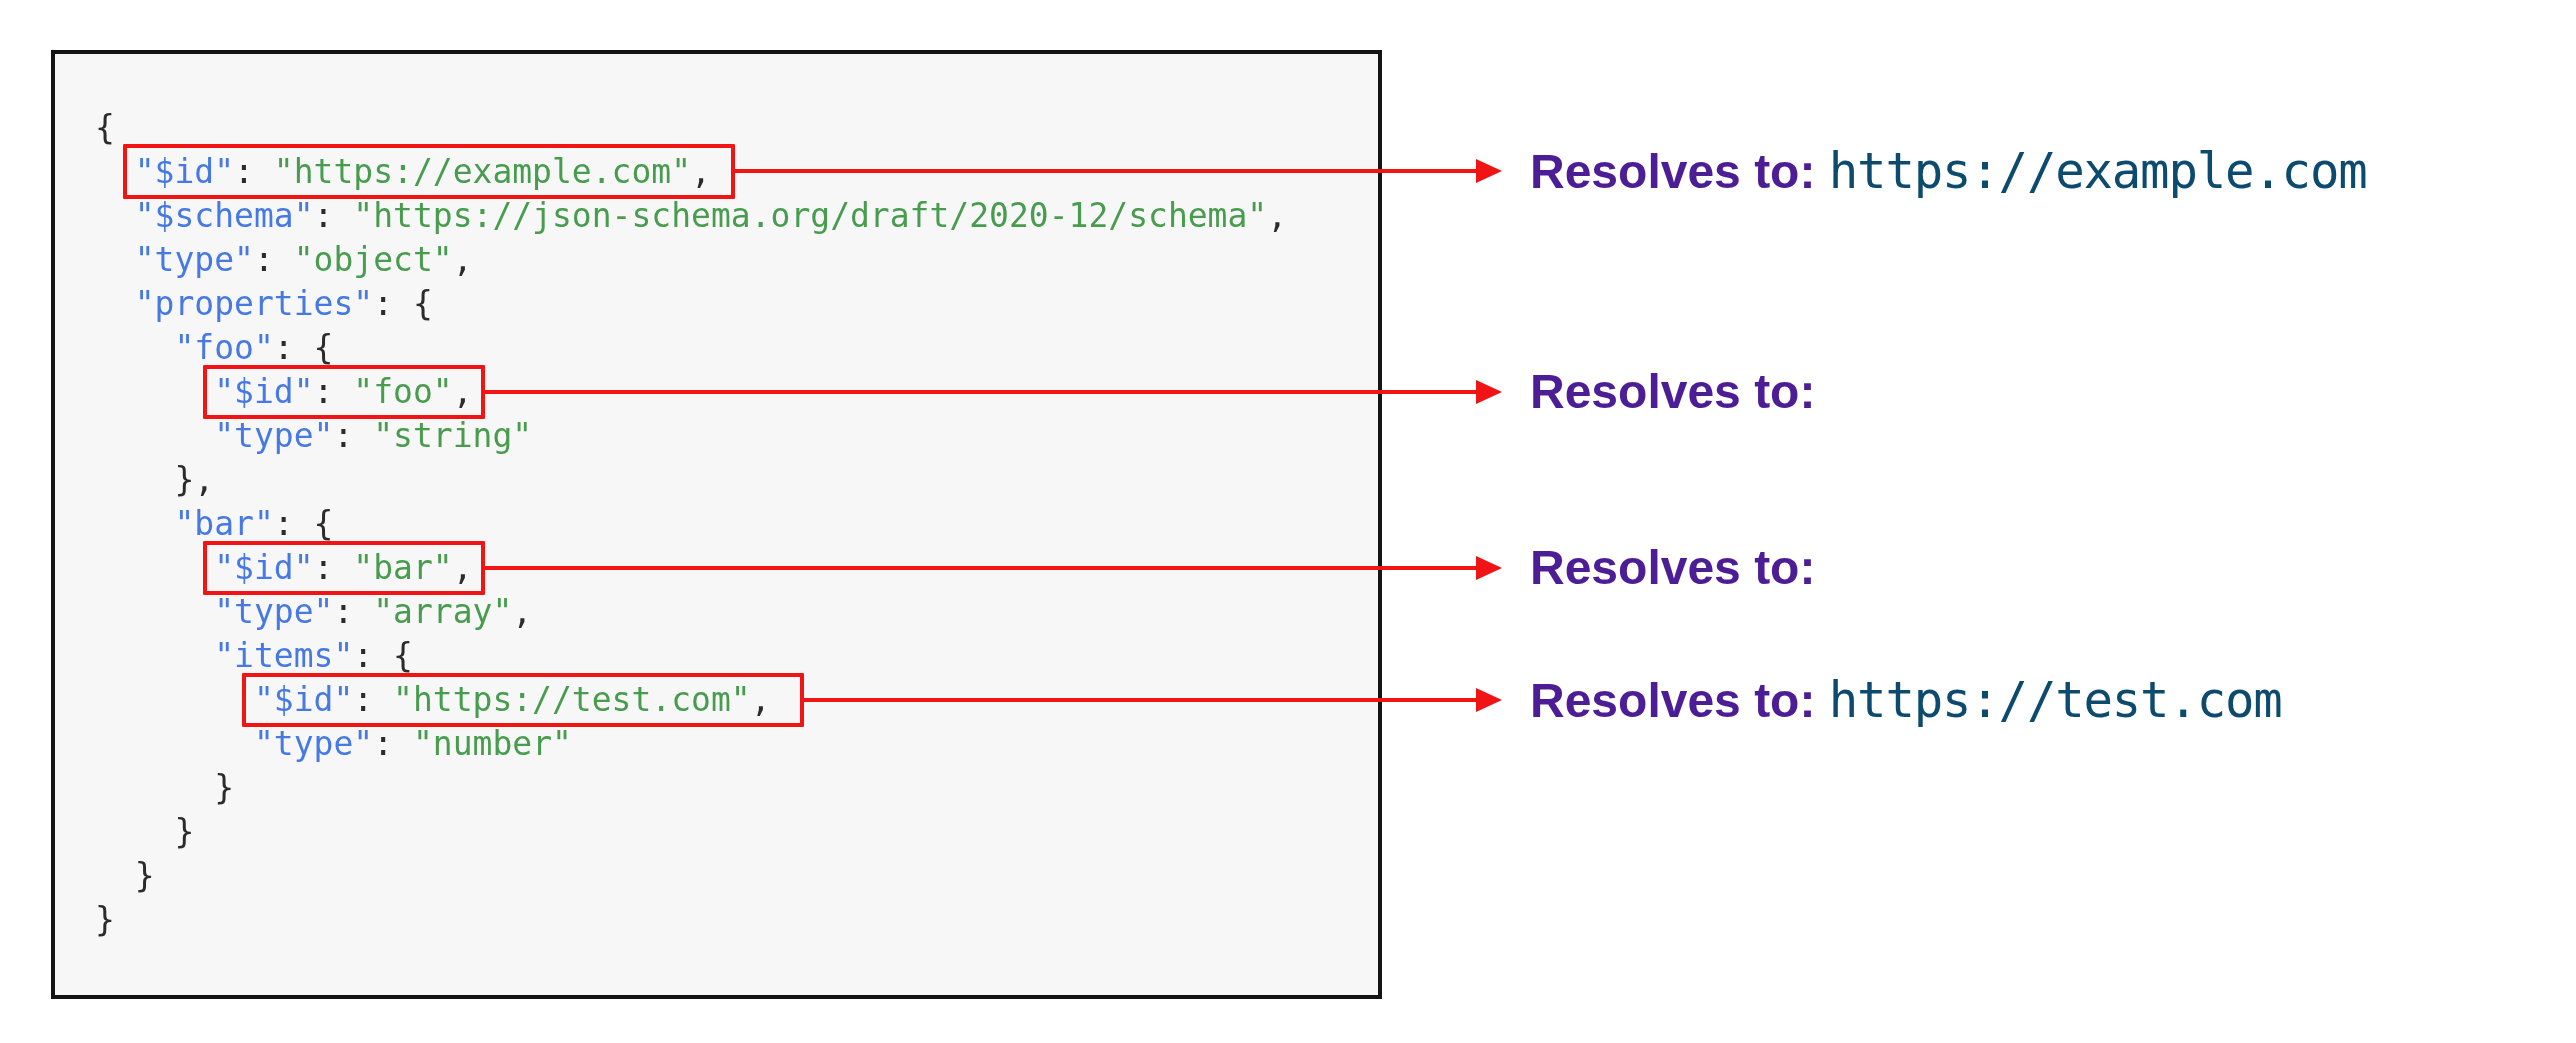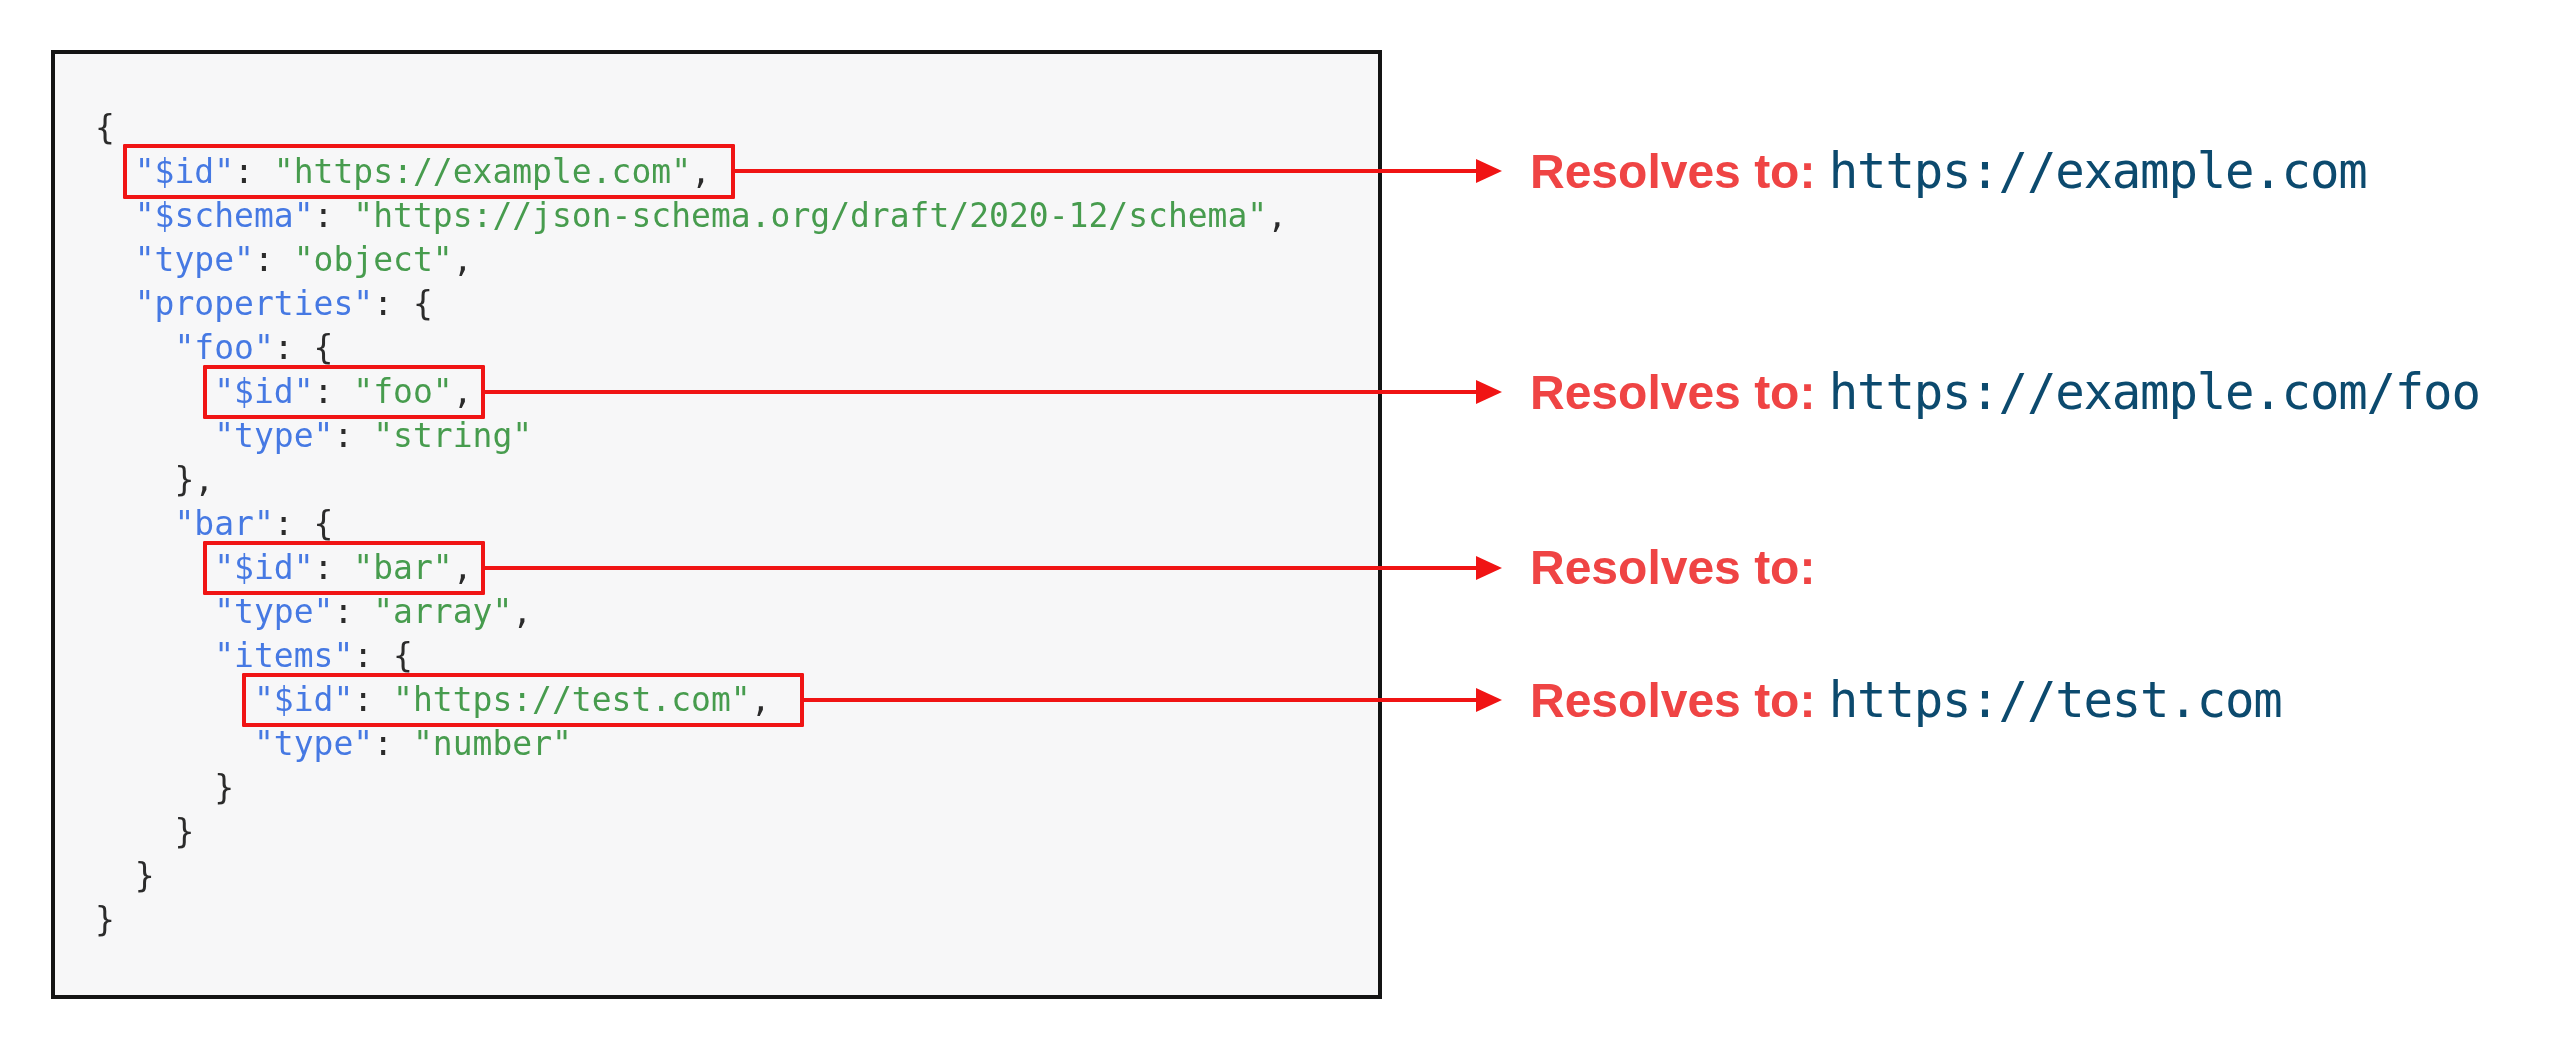--- a/index.html
+++ b/index.html
@@ -79,21 +79,21 @@
     align-items:baseline;
     gap:13.4px;
     white-space:nowrap;
     z-index:7;
   }
   .rl-prefix{
     font-family:"Liberation Sans", sans-serif;
     font-weight:bold;
     font-size:48px;
     line-height:1;
-    color:#ef4444;
+    color:#4c1d95;
   }
   .rl-url{
     font-family:"DejaVu Sans Mono", monospace;
     font-size:49px;
     line-height:1;
     letter-spacing:-1.2px;
     color:#0c4a6e;
   }
 </style>
 </head>
@@ -126,21 +126,20 @@
     <span class="shaft"></span>
     <span class="head"></span>
   </div>
 
   <div class="resolve-label" style="left:1530px;top:171px;">
     <span class="rl-prefix">Resolves to:</span>
     <span class="rl-url">https://example.com</span>
   </div>
   <div class="resolve-label" style="left:1530px;top:392px;">
     <span class="rl-prefix">Resolves to:</span>
-    <span class="rl-url">https://example.com/foo</span>
   </div>
   <div class="resolve-label" style="left:1530px;top:568px;">
     <span class="rl-prefix">Resolves to:</span>
   </div>
   <div class="resolve-label" style="left:1530px;top:700px;">
     <span class="rl-prefix">Resolves to:</span>
     <span class="rl-url">https://test.com</span>
   </div>
 
 </div>

